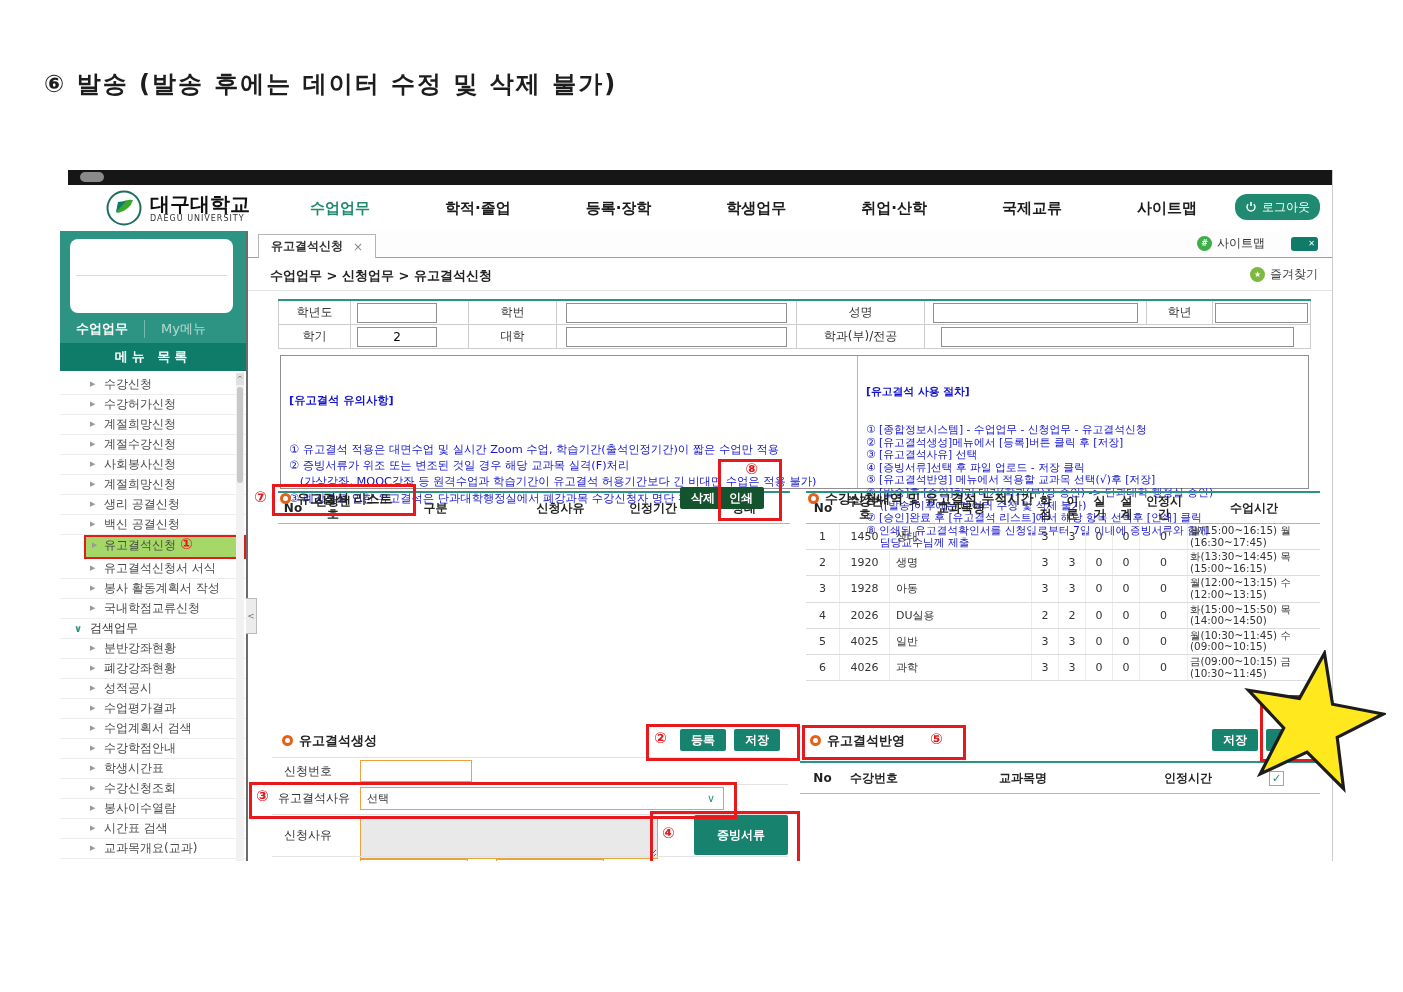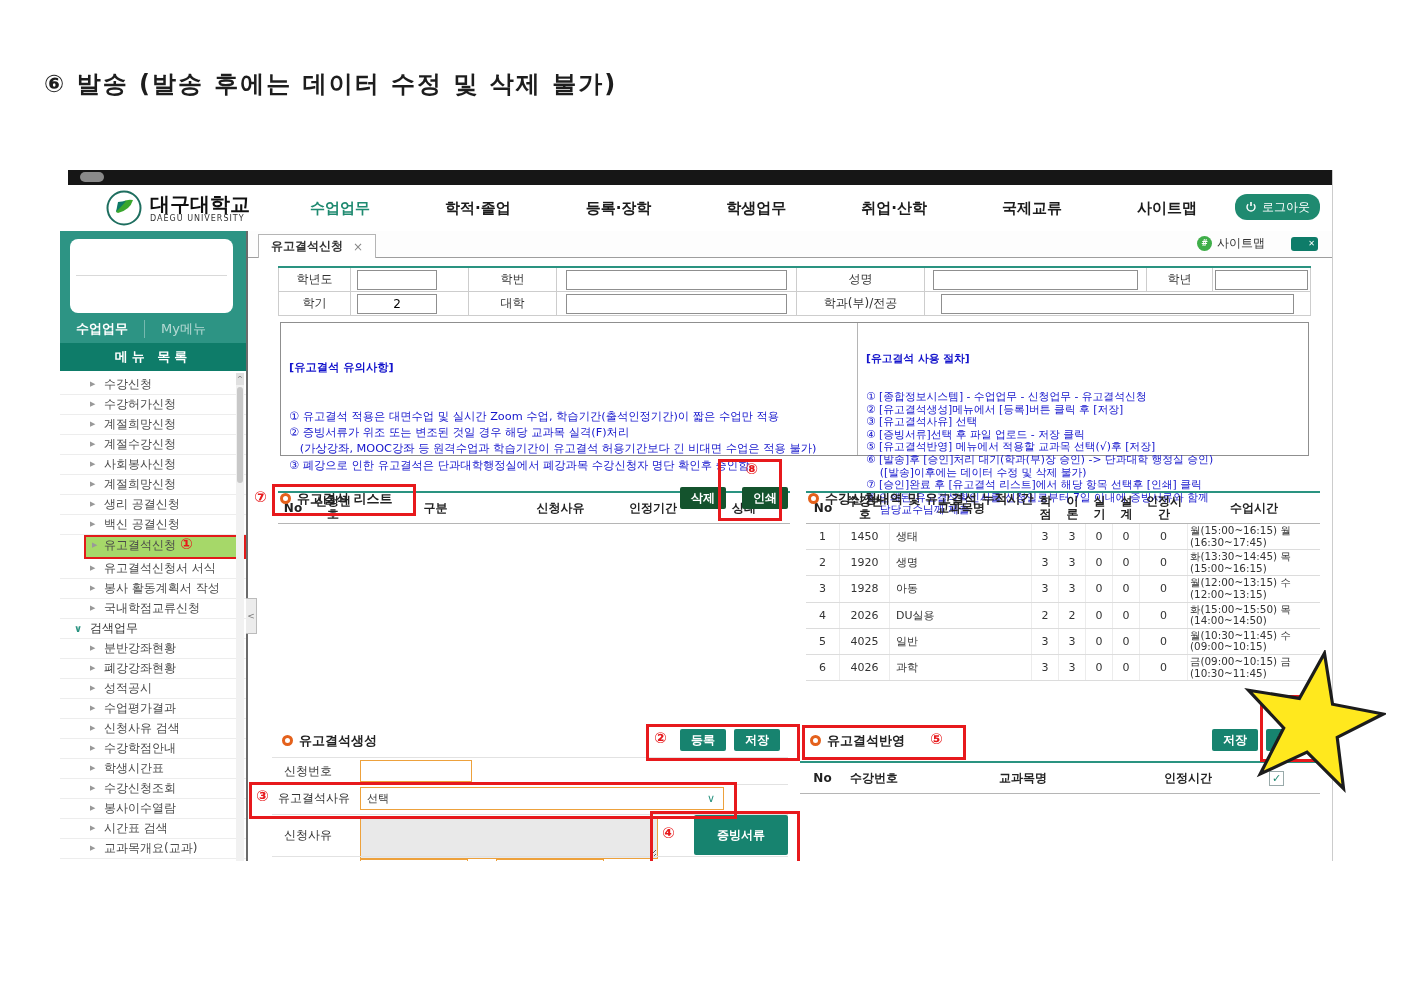--- a/index.html
+++ b/index.html
@@ -202,21 +202,21 @@
           </div>
         <div class="mi sect">
           <span class="chev">∨</span><span>검색업무</span>
         </div>
         <div>
 
         <div class="mi"><span class="tri">▶</span><span>분반강좌현황</span></div>
             <div class="mi"><span class="tri">▶</span><span>폐강강좌현황</span></div>
             <div class="mi"><span class="tri">▶</span><span>성적공시</span></div>
             <div class="mi"><span class="tri">▶</span><span>수업평가결과</span></div>
-            <div class="mi"><span class="tri">▶</span><span>신청사유 검색</span></div>
+            <div class="mi"><span class="tri">▶</span><span>수업계획서 검색</span></div>
             <div class="mi"><span class="tri">▶</span><span>수강학점안내</span></div>
             <div class="mi"><span class="tri">▶</span><span>학생시간표</span></div>
             <div class="mi"><span class="tri">▶</span><span>수강신청조회</span></div>
             <div class="mi"><span class="tri">▶</span><span>봉사이수열람</span></div>
             <div class="mi"><span class="tri">▶</span><span>시간표 검색</span></div>
             <div class="mi"><span class="tri">▶</span><span>교과목개요(교과)</span></div>
             <div class="mi">
               <span class="tri">▶</span>
             </div>
           </div>
@@ -237,20 +237,27 @@
         </div>
         <div class="tb-right">
           <span class="sitemap-wrap">
             <span class="g-circle">#</span>
             <span>사이트맵</span>
           </span>
           <span class="win-ic">✕</span>
         </div>
       </div>
 
+      <div class="crumbrow">
+        <span class="crumb">수업업무 &gt; 신청업무 &gt; 유고결석신청</span>
+        <span class="fav">
+          <span class="g-circle">★</span>
+          <span>즐겨찾기</span>
+        </span>
+      </div>
 
       <table class="sform">
         <colgroup>
             <col style="width:72px">
             <col style="width:118px">
             <col style="width:88px">
             <col style="width:240px">
             <col style="width:128px">
             <col style="width:222px">
             <col style="width:66px">
@@ -302,21 +309,21 @@
           <div><div class="nl">① [종합정보시스템] - 수업업무 - 신청업무 - 유고결석신청</div><div class="nl">② [유고결석생성]메뉴에서 [등록]버튼 클릭 후 [저장]</div><div class="nl">③ [유고결석사유] 선택</div><div class="nl">④ [증빙서류]선택 후 파일 업로드 - 저장 클릭</div><div class="nl">⑤ [유고결석반영] 메뉴에서 적용할 교과목 선택(√)후 [저장]</div><div class="nl">⑥ [발송]후 [승인]처리 대기(학과(부)장 승인) -&gt; 단과대학 행정실 승인)</div><div class="nl">    ([발송]이후에는 데이터 수정 및 삭제 불가)</div><div class="nl">⑦ [승인]완료 후 [유고결석 리스트]에서 해당 항목 선택후 [인쇄] 클릭</div><div class="nl">⑧ 인쇄된 유고결석확인서를 신청일로부터 7일 이내에 증빙서류와 함께</div><div class="nl">    담당교수님께 제출</div></div>
         </div>
       </div>
 
       <div class="sec section-list">
         <span class="mk" style="left:-24px;top:3px;">⑦</span>
         <span class="bullet" style="left:2px;top:6px;"></span>
         <span class="sec-title" style="left:19px;top:3px;">유고결석 리스트</span>
         <div class="redbox" style="left:-6px;top:-3px;width:138px;height:26px;"></div>
         <button class="btn gray" style="right:64px;top:0;">삭제</button>
-        <button class="btn gray" style="right:2px;top:0;">인쇄</button>
+        <button class="btn gray" style="right:26px;top:0;">인쇄</button>
         <div class="redbox" style="right:8px;top:-28px;width:58px;height:56px;"></div>
         <span class="mk" style="right:32px;top:-25px;">⑧</span>
         <div class="ltable-head">
           <div class="hcell">No</div>
           <div class="hcell">신청번호</div>
           <div class="hcell">구분</div>
           <div class="hcell">신청사유</div>
           <div class="hcell">인정기간</div>
           <div class="hcell">상태</div>
         </div>

